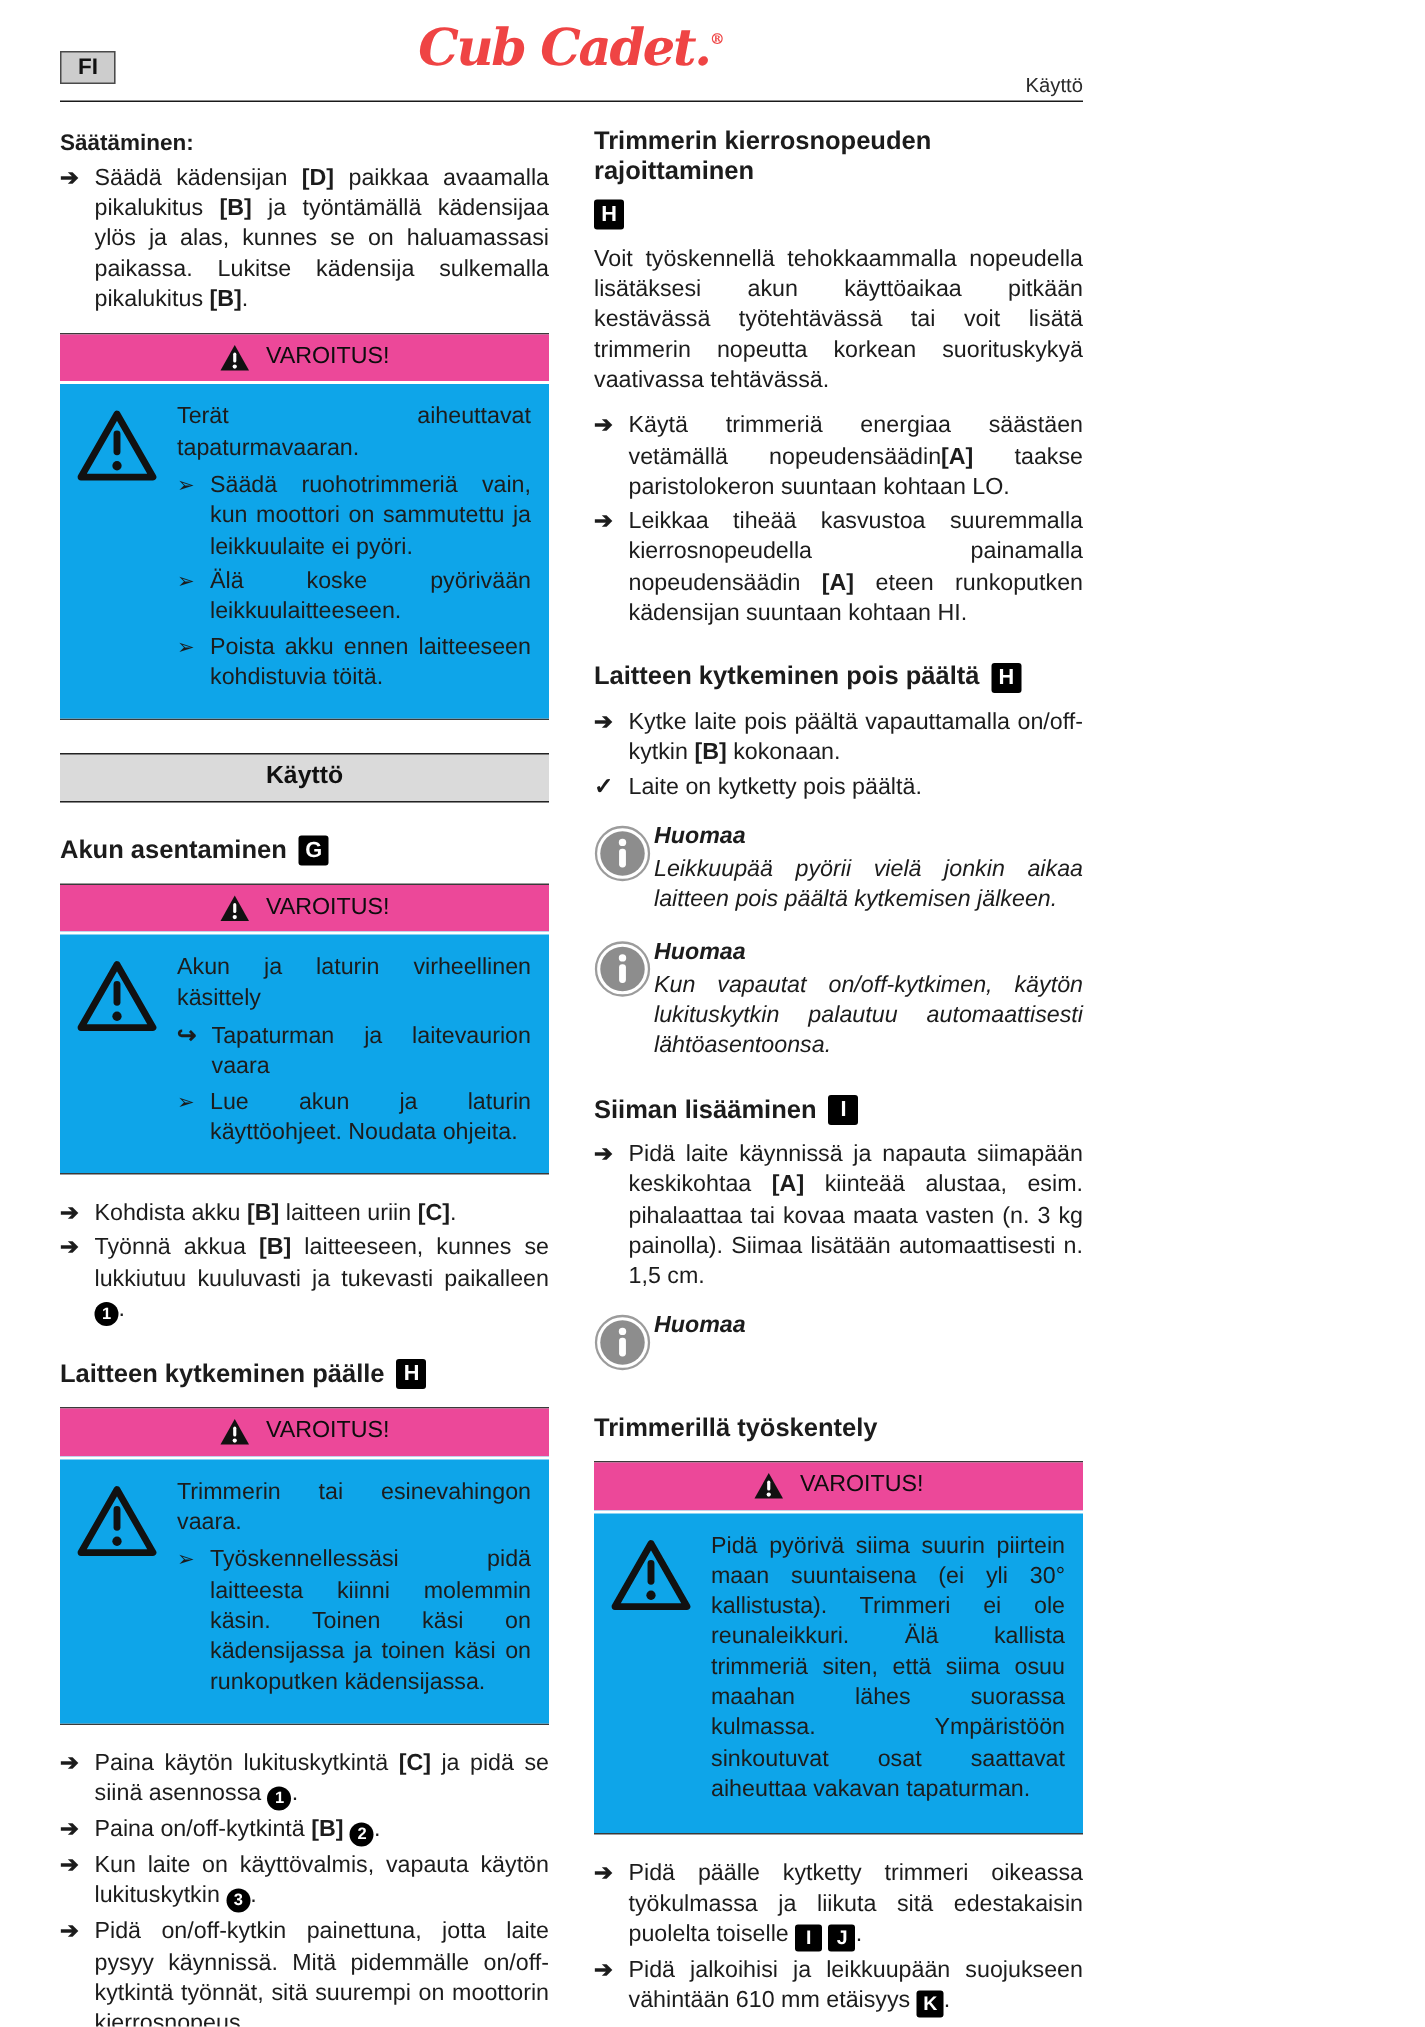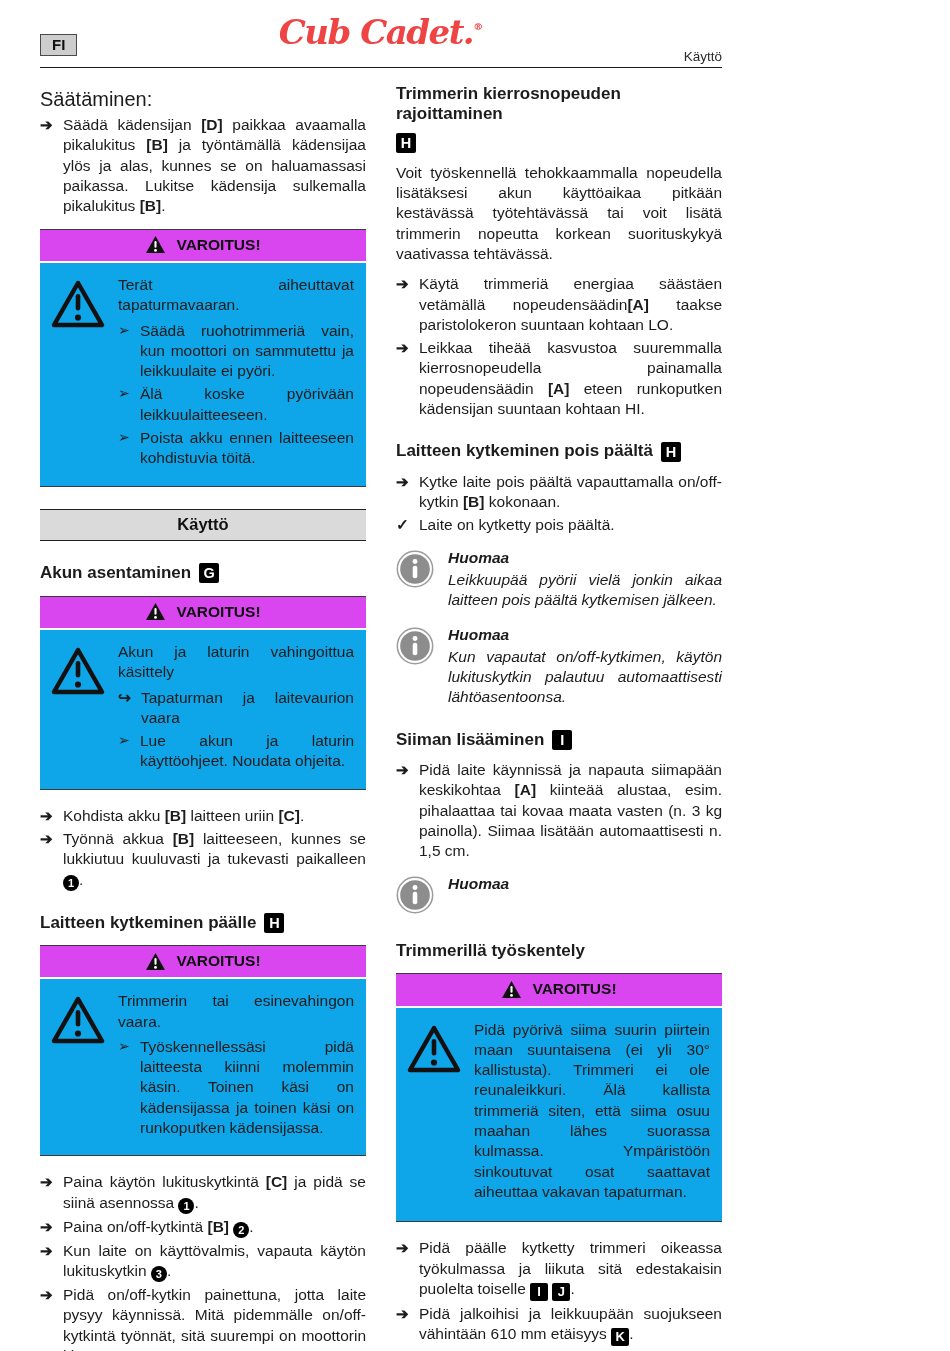--- a/index.html
+++ b/index.html
@@ -26,21 +26,21 @@
   }
   .header-right { position:absolute; right:0; bottom:3px; font-size:13.5px; color:#2a2a2a; }
 
   
   .columns { display:flex; gap:30px; margin-top:16px; flex:1 1 auto; align-items:flex-start; }
   .col { flex:1 1 0; min-width:0; font-size:15.5px; line-height:1.31; text-align:justify; }
 
   h2.sect { font-size:17px; line-height:1.2; font-weight:bold; text-align:left;
             margin:22px 0 10px; display:flex; align-items:center; gap:8px; flex-wrap:wrap; }
   h2.sect:first-child { margin-top:0; }
-  h3.subhead { font-size:20px; font-weight:normal; text-align:left; margin:2px 0 3px; }
+  h3.subhead { font-size:15px; font-weight:bold; text-align:left; margin:2px 0 3px; }
 
   
   .li { display:flex; gap:6px; margin:3px 0; }
   .li .mk { flex:0 0 17px; text-align:left; }
   .li.arrow .mk { font-weight:bold; font-size:15px; }
   .li.sub .mk { flex:0 0 16px; font-size:14px; }
   .li.check .mk { font-weight:bold; }
   .li.cons .mk { font-weight:bold; }
   .li .txt { flex:1 1 auto; min-width:0; }
 
@@ -56,38 +56,38 @@
   .hkey { min-width:20px; height:20px; font-size:14.5px; line-height:20px; vertical-align:-2px; }
   .cnum {
     display:inline-block; width:16px; height:16px; border-radius:50%;
     background:#000; color:#fff; font-weight:bold; font-size:11px;
     line-height:16px; text-align:center; vertical-align:-2px;
   }
 
   
   .warnbox { border-top:1px solid #3a3a3a; border-bottom:1px solid #3a3a3a; margin:12px 0 16px; }
   .warnbox-header {
-    background:#d946ef; display:flex; justify-content:center; align-items:center;
-    gap:10px; font-weight:bold; font-size:15.5px; color:#0d0d0d; padding:5px 0 6px;
+    background:#ec4899; display:flex; justify-content:center; align-items:center;
+    gap:10px; font-weight:normal; font-size:15.5px; color:#0d0d0d; padding:5px 0 6px;
   }
   .warnbox-body { background:#0ea5e9; display:flex; gap:8px; padding:12px 12px 14px 6px; border-top:2px solid #fff; }
   .tri-big { flex:0 0 64px; display:flex; justify-content:center; padding-top:4px; }
   .warn-content { flex:1 1 auto; min-width:0; }
   .warn-content p { margin:0 0 5px; }
   .tri-small { display:flex; align-items:center; }
 
   
   .section-bar {
     border-top:1.5px solid #222; border-bottom:1.5px solid #222;
     background:#dadada; text-align:center; font-weight:bold; font-size:16.5px;
     padding:4px 0 5px; margin:22px 0 14px; color:#111;
   }
 
   
-  .note { display:flex; gap:12px; margin:12px 0 14px; }
+  .note { display:flex; margin:12px 0 14px; }
   .note-icon { flex:0 0 40px; padding-top:2px; }
   .note-body { flex:1 1 auto; min-width:0; font-style:italic; }
   .note-title { font-weight:bold; margin-bottom:2px; text-align:left; }
 
   
   .footer { margin-top:auto; border-top:1.5px solid #1a1a1a; padding:8px 0 0; flex:0 0 auto; }
   .page-number { font-weight:bold; font-size:16px; color:#111; }
 
   .mt8 { margin-top:8px; }
 </style>
@@ -169,21 +169,21 @@
         </div>
         <div class="warnbox-body">
           <div class="tri-big">
             <svg width="56" height="50" viewBox="0 0 56 50">
                 <path d="M28 4 L52 46 H4 Z" fill="none" stroke="#111" stroke-width="4.5" stroke-linejoin="round"></path>
                 <rect x="25.7" y="15" width="4.6" height="16.5" rx="2.3" fill="#111"></rect>
                 <circle cx="28" cy="38.5" r="3.1" fill="#111"></circle>
               </svg>
           </div>
           <div class="warn-content">
-            <p>Akun ja laturin vahingoittua käsittely</p>
+            <p>Akun ja laturin virheellinen käsittely</p>
             <div class="li cons">
               <span class="mk">↪</span>
               <div class="txt">Tapaturman ja laitevaurion vaara</div>
             </div>
             <div class="li sub">
               <span class="mk">➢</span>
               <div class="txt">Lue akun ja laturin käyttöohjeet. Noudata ohjeita.</div>
             </div>
           </div>
         </div>

